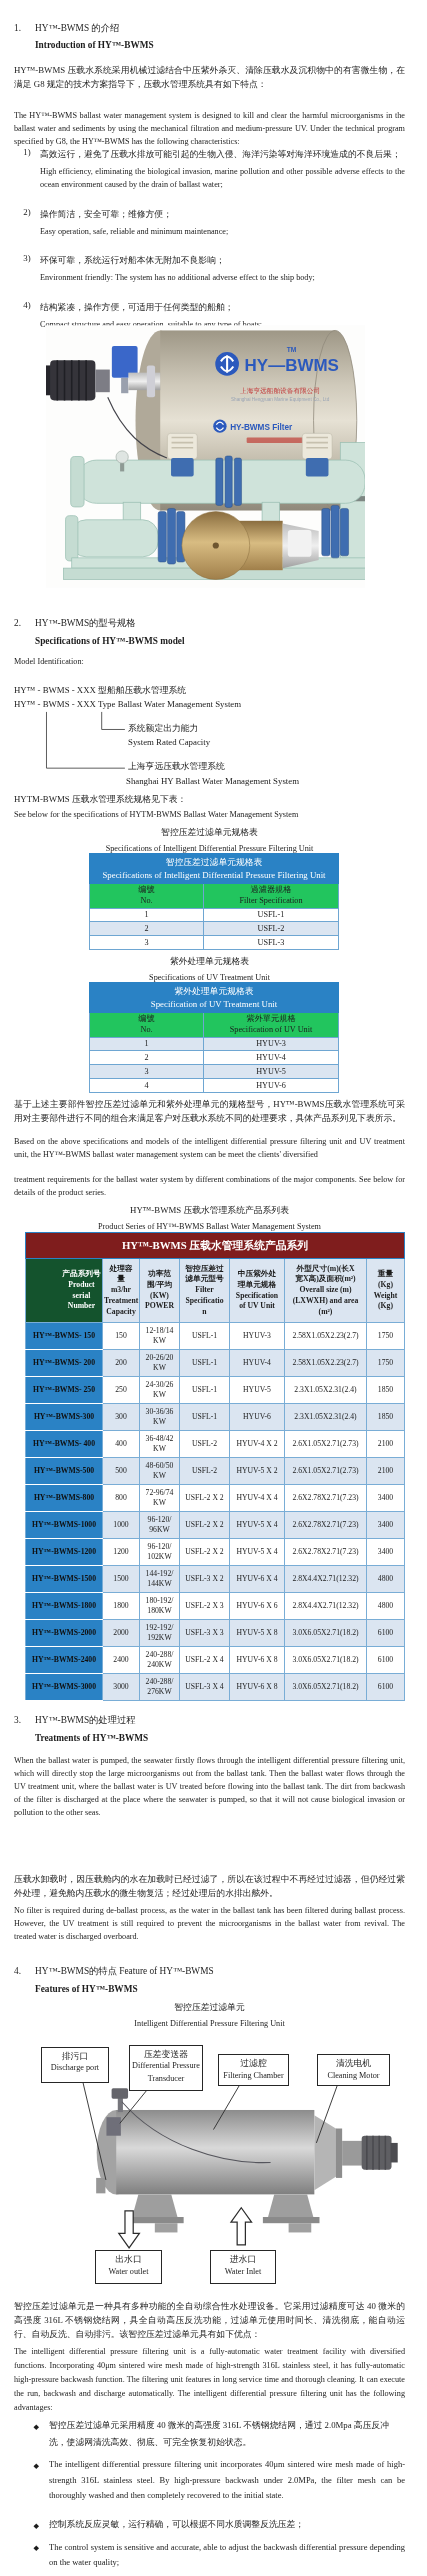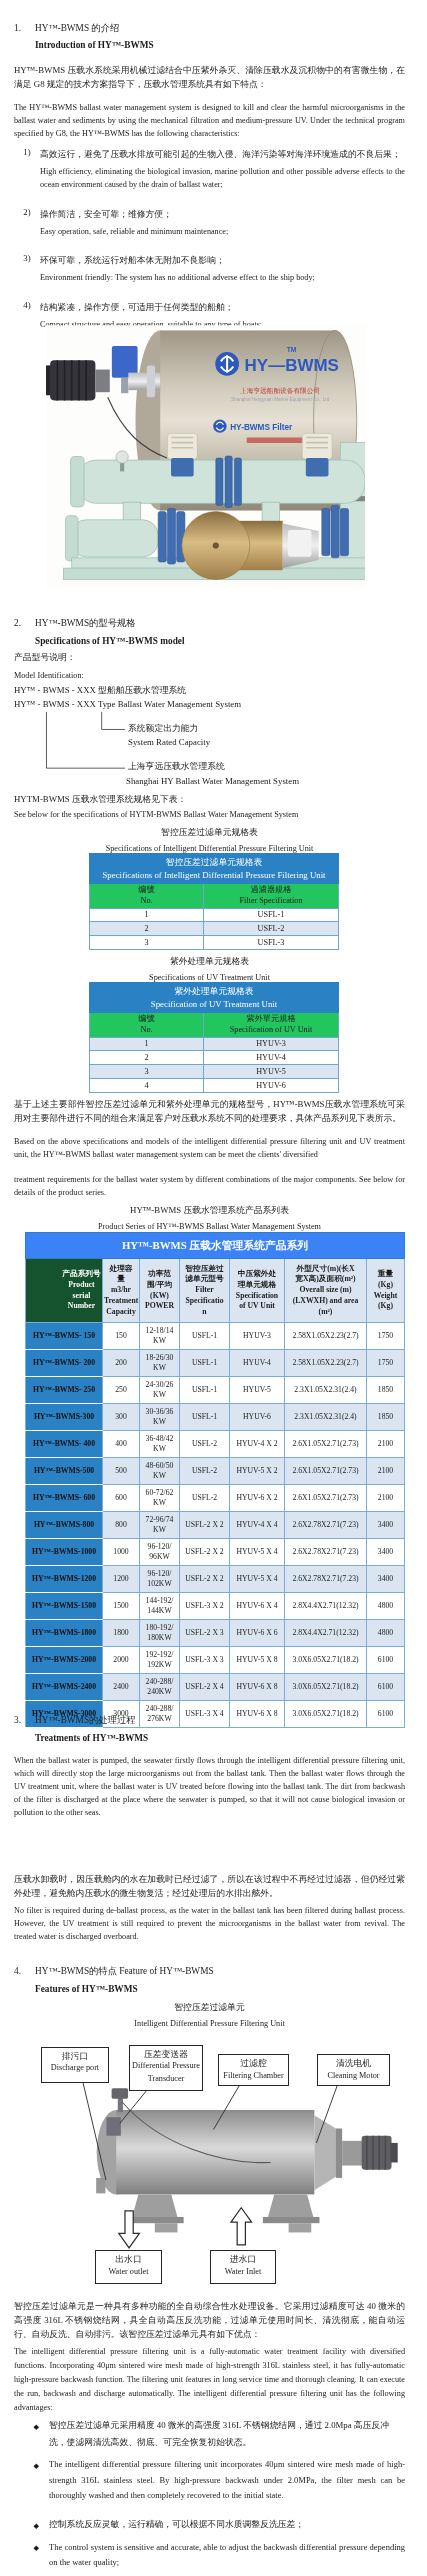--- a/index.html
+++ b/index.html
@@ -21,21 +21,21 @@
   
   table{border-collapse:collapse;width:100%;table-layout:fixed;}
   .spec th,.spec td{border:0.5px solid #6ea6d2;text-align:center;vertical-align:middle;}
   .spec .band th{background:#2a82c5;color:#fff;font-weight:normal;font-size:8.8px;line-height:13px;padding:1.5px 0;border-color:#2a82c5;}
   .spec .cols th{background:#22c55e;font-weight:normal;font-size:8.2px;line-height:10.8px;padding:1px 0;white-space:pre-line;}
   .spec tbody td{height:10.8px;font-size:8.2px;}
   .stripe-even tbody tr:nth-child(even) td{background:#dbe5f1;}
   .stripe-odd  tbody tr:nth-child(odd)  td{background:#dbe5f1;}
   .prod{border:1px solid #3f8ac2;}
   .prod th,.prod td{border:0.5px solid #79add6;text-align:center;vertical-align:middle;}
-  .prod .band th{background:#3b82f6;color:#fff;font-size:10.8px;font-weight:bold;height:23px;border-color:#2a82c5;}
+  .prod .band th{background:#7f1d1d;color:#fff;font-size:10.8px;font-weight:bold;height:23px;border-color:#2a82c5;}
   .prod .cols th{background:#dbe5f1;font-weight:bold;font-size:7.7px;line-height:10.8px;height:61px;white-space:pre-line;}
   .prod .cols th:first-child{background:#14532d;color:#fff;padding-left:36px;}
   .prod tbody td{height:24px;font-size:7.7px;line-height:10.3px;white-space:pre-line;background:#fff;}
   .prod tbody td:first-child{background:#2a82c5;font-weight:bold;color:#101010;border-bottom:1.5px solid #fff;}
   .prod tbody tr:nth-child(even) td:not(:first-child){background:#dbe5f1;}
   
   .bul{position:relative;padding-left:35px;margin-bottom:7.2px;}
   .bul .dm{position:absolute;left:19.6px;top:1.5px;font-size:7.2px;}
   .bul.cn{font-size:8.8px;line-height:16.5px;}
   .bul.en{font-size:8.5px;line-height:15.5px;text-align:justify;}
@@ -51,21 +51,21 @@
 
 <div class="page">
 
   <div class="blk" style="top:21.6px">
     <p class="sect"><span class="sno">1.</span><span>HY™-BWMS 的介绍</span></p>
     <p class="sect-en">Introduction of HY™-BWMS</p>
   </div>
 
   <div class="blk" style="top:63px">
     <p class="cn just">HY™-BWMS 压载水系统采用机械过滤结合中压紫外杀灭、清除压载水及沉积物中的有害微生物，在满足 G8 规定的技术方案指导下，压载水管理系统具有如下特点：</p>
-    <p class="en just" style="margin-top:10px">The HY™-BWMS ballast water management system is designed to kill and clear the harmful microorganisms in the ballast water and sediments by using the mechanical filtration and medium-pressure UV. Under the technical program specified by G8, the HY™-BWMS has the following characteristics:</p>
+    <p class="en just" style="margin-top:18px">The HY™-BWMS ballast water management system is designed to kill and clear the harmful microorganisms in the ballast water and sediments by using the mechanical filtration and medium-pressure UV. Under the technical program specified by G8, the HY™-BWMS has the following characteristics:</p>
   </div>
 
   <div class="blk" style="top:147px">
     <div class="li">
       <span class="lno">1)</span>
       <p class="cn">高效运行，避免了压载水排放可能引起的生物入侵、海洋污染等对海洋环境造成的不良后果；</p>
       <p class="en just">High efficiency, eliminating the biological invasion, marine pollution and other possible adverse effects to the ocean environment caused by the drain of ballast water;</p>
     </div>
     <div class="li">
       <span class="lno">2)</span>
@@ -182,21 +182,20 @@
       </g>
     </svg>
   </div>
 
   <div class="blk" style="top:617px">
     <p class="sect"><span class="sno">2.</span><span>HY™-BWMS的型号规格</span></p>
     <p class="sect-en">Specifications of HY™-BWMS model</p>
   </div>
 
   <div class="blk" style="top:650px">
-    <p class="cn">产品型号说明：</p>
     <p class="en" style="margin-top:5.2px">Model Identification:</p>
   </div>
 
   <div class="blk" style="top:792px">
     <p class="cn">HYTM-BWMS 压载水管理系统规格见下表：</p>
     <p class="en" style="margin-top:2.1px">See below for the specifications of HYTM-BWMS Ballast Water Management System</p>
   </div>
 
   <div class="blk" style="top:683px;height:111px">
     <p class="cn">HY™ - BWMS - XXX  型船舶压载水管理系统</p>
@@ -355,21 +354,21 @@
             <td>12-18/14
 KW</td>
             <td>USFL-1</td>
             <td>HYUV-3</td>
             <td>2.58X1.05X2.23(2.7)</td>
             <td>1750</td>
           </tr>
           <tr>
             <td>HY™-BWMS- 200</td>
             <td>200</td>
-            <td>18-26/30
+            <td>20-26/20
 KW</td>
             <td>USFL-1</td>
             <td>HYUV-4</td>
             <td>2.58X1.05X2.23(2.7)</td>
             <td>1750</td>
           </tr>
           <tr>
             <td>HY™-BWMS- 250</td>
             <td>250</td>
             <td>24-30/26
@@ -399,30 +398,20 @@
             <td>2.6X1.05X2.71(2.73)</td>
             <td>2100</td>
           </tr>
           <tr>
             <td>HY™-BWMS-500</td>
             <td>500</td>
             <td>48-60/50
 KW</td>
             <td>USFL-2</td>
             <td>HYUV-5 X 2</td>
-            <td>2.6X1.05X2.71(2.73)</td>
-            <td>2100</td>
-          </tr>
-          <tr>
-            <td>HY™-BWMS- 600</td>
-            <td>600</td>
-            <td>60-72/62
-KW</td>
-            <td>USFL-2</td>
-            <td>HYUV-6 X 2</td>
             <td>2.6X1.05X2.71(2.73)</td>
             <td>2100</td>
           </tr>
           <tr>
             <td>HY™-BWMS-800</td>
             <td>800</td>
             <td>72-96/74
 KW</td>
             <td>USFL-2 X 2</td>
             <td>HYUV-4 X 4</td>

